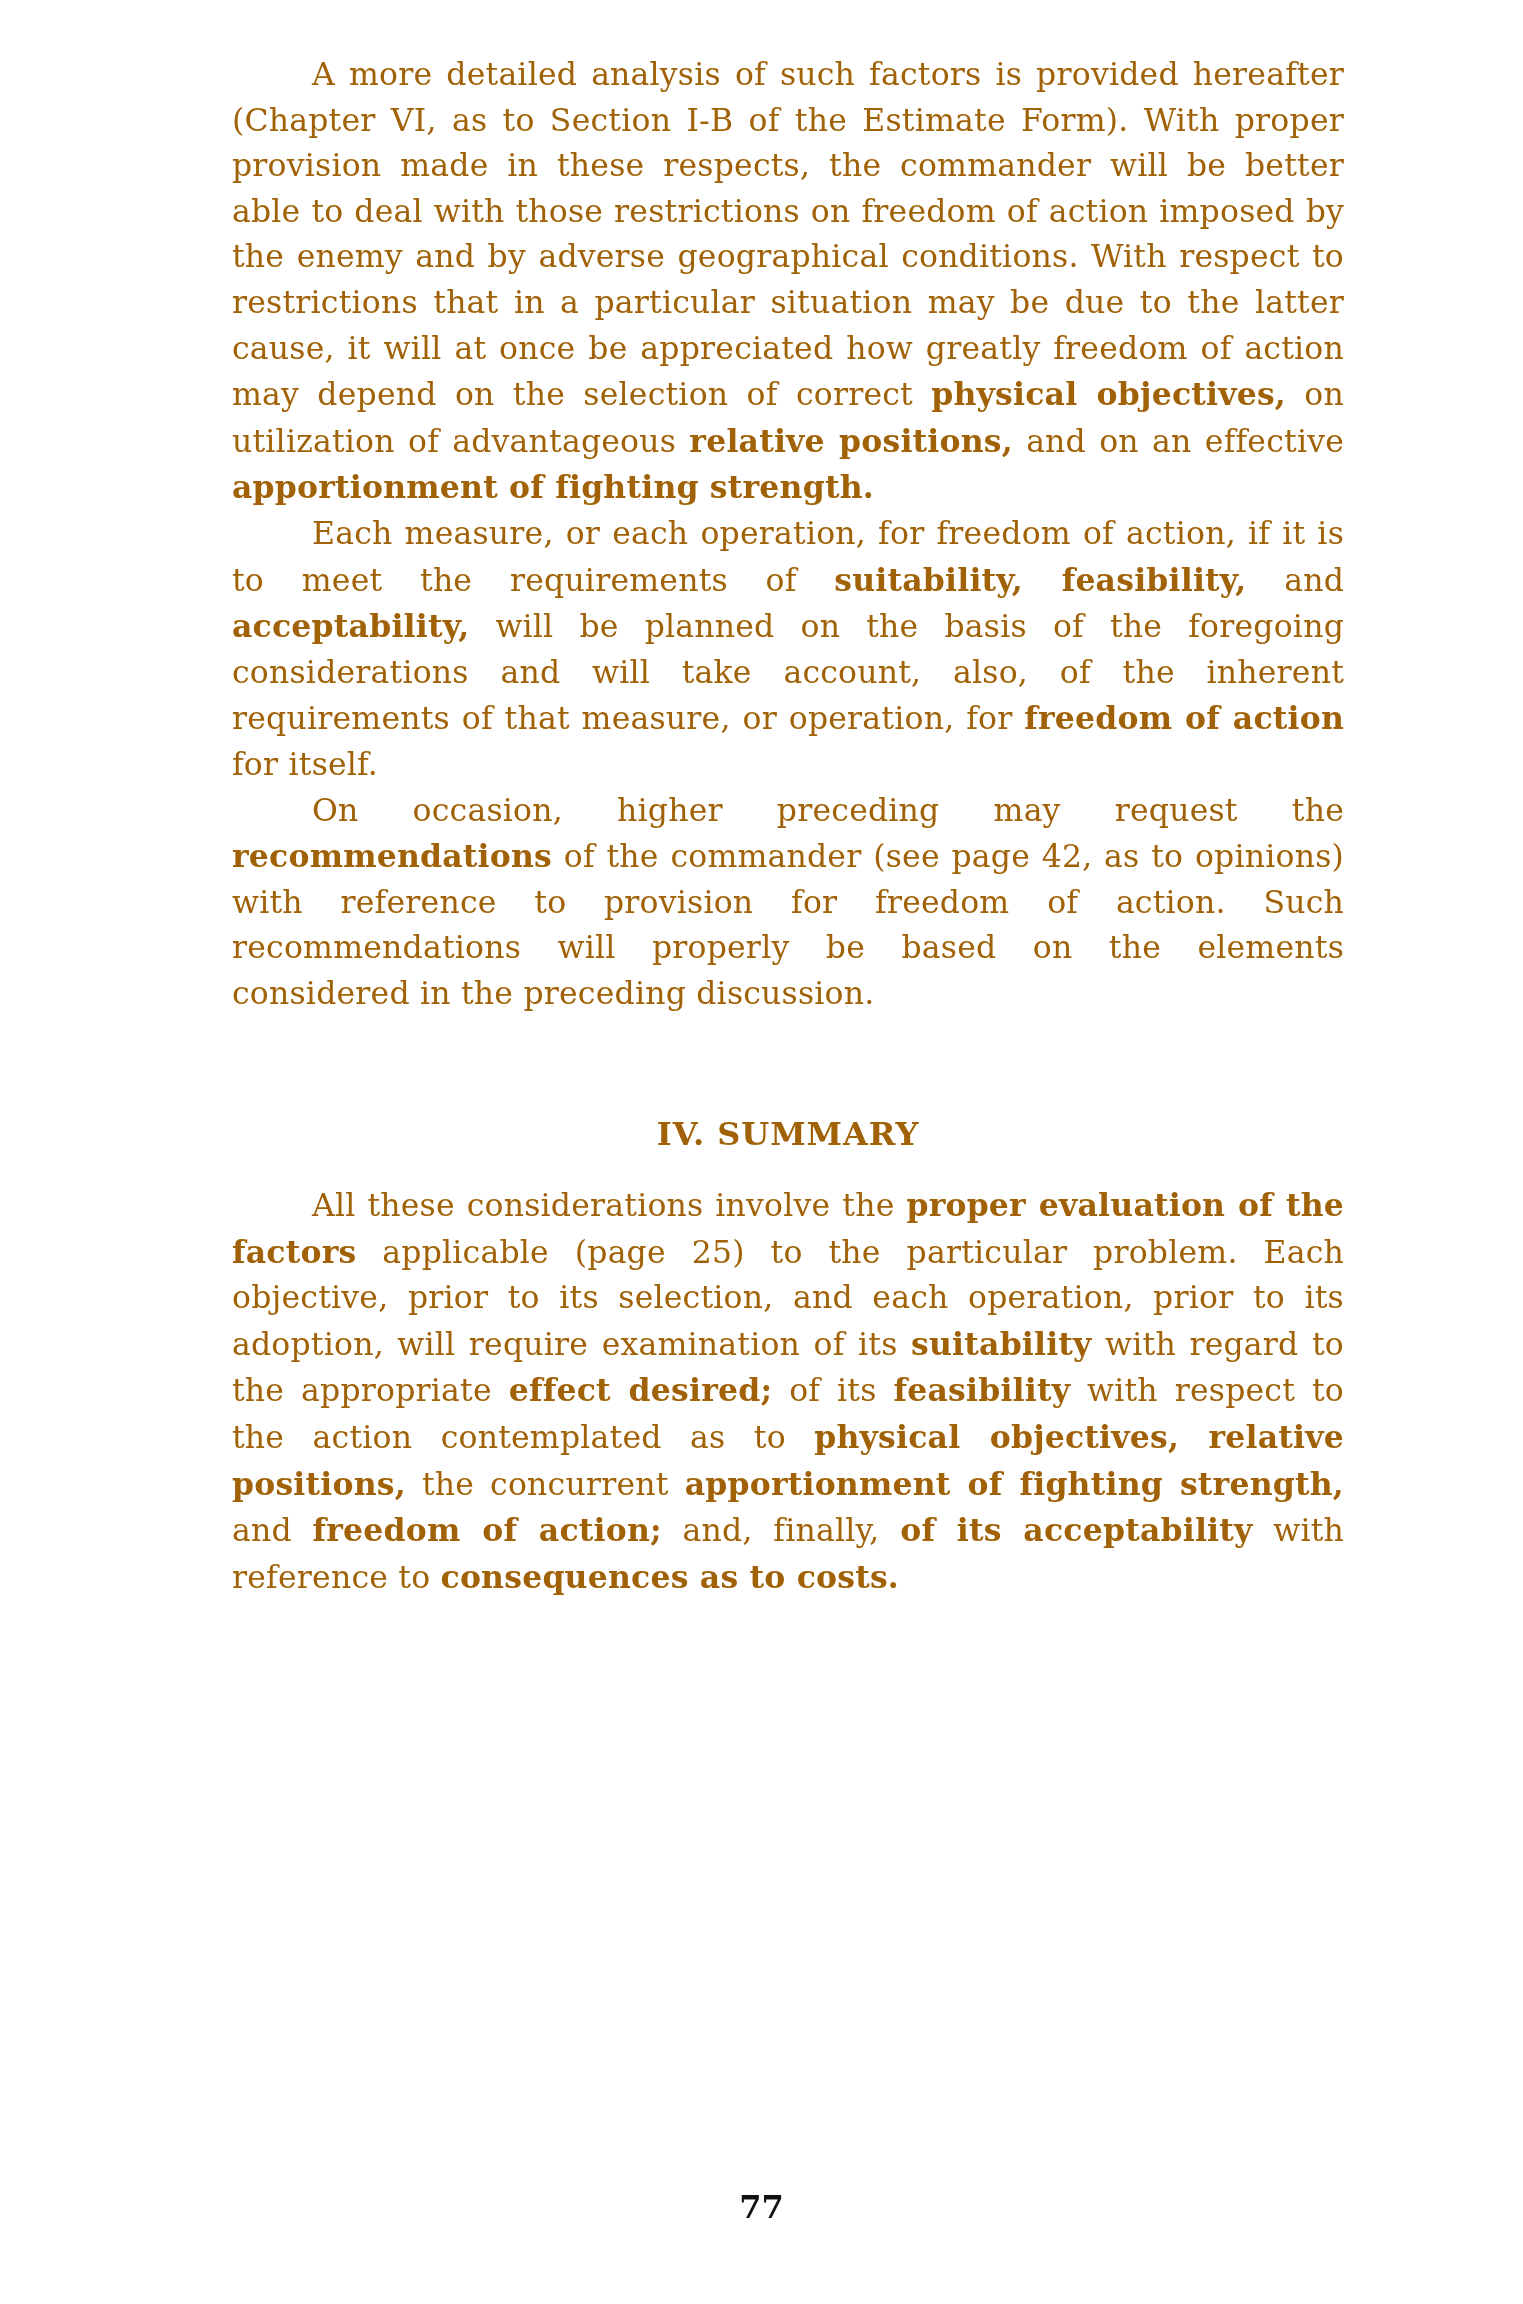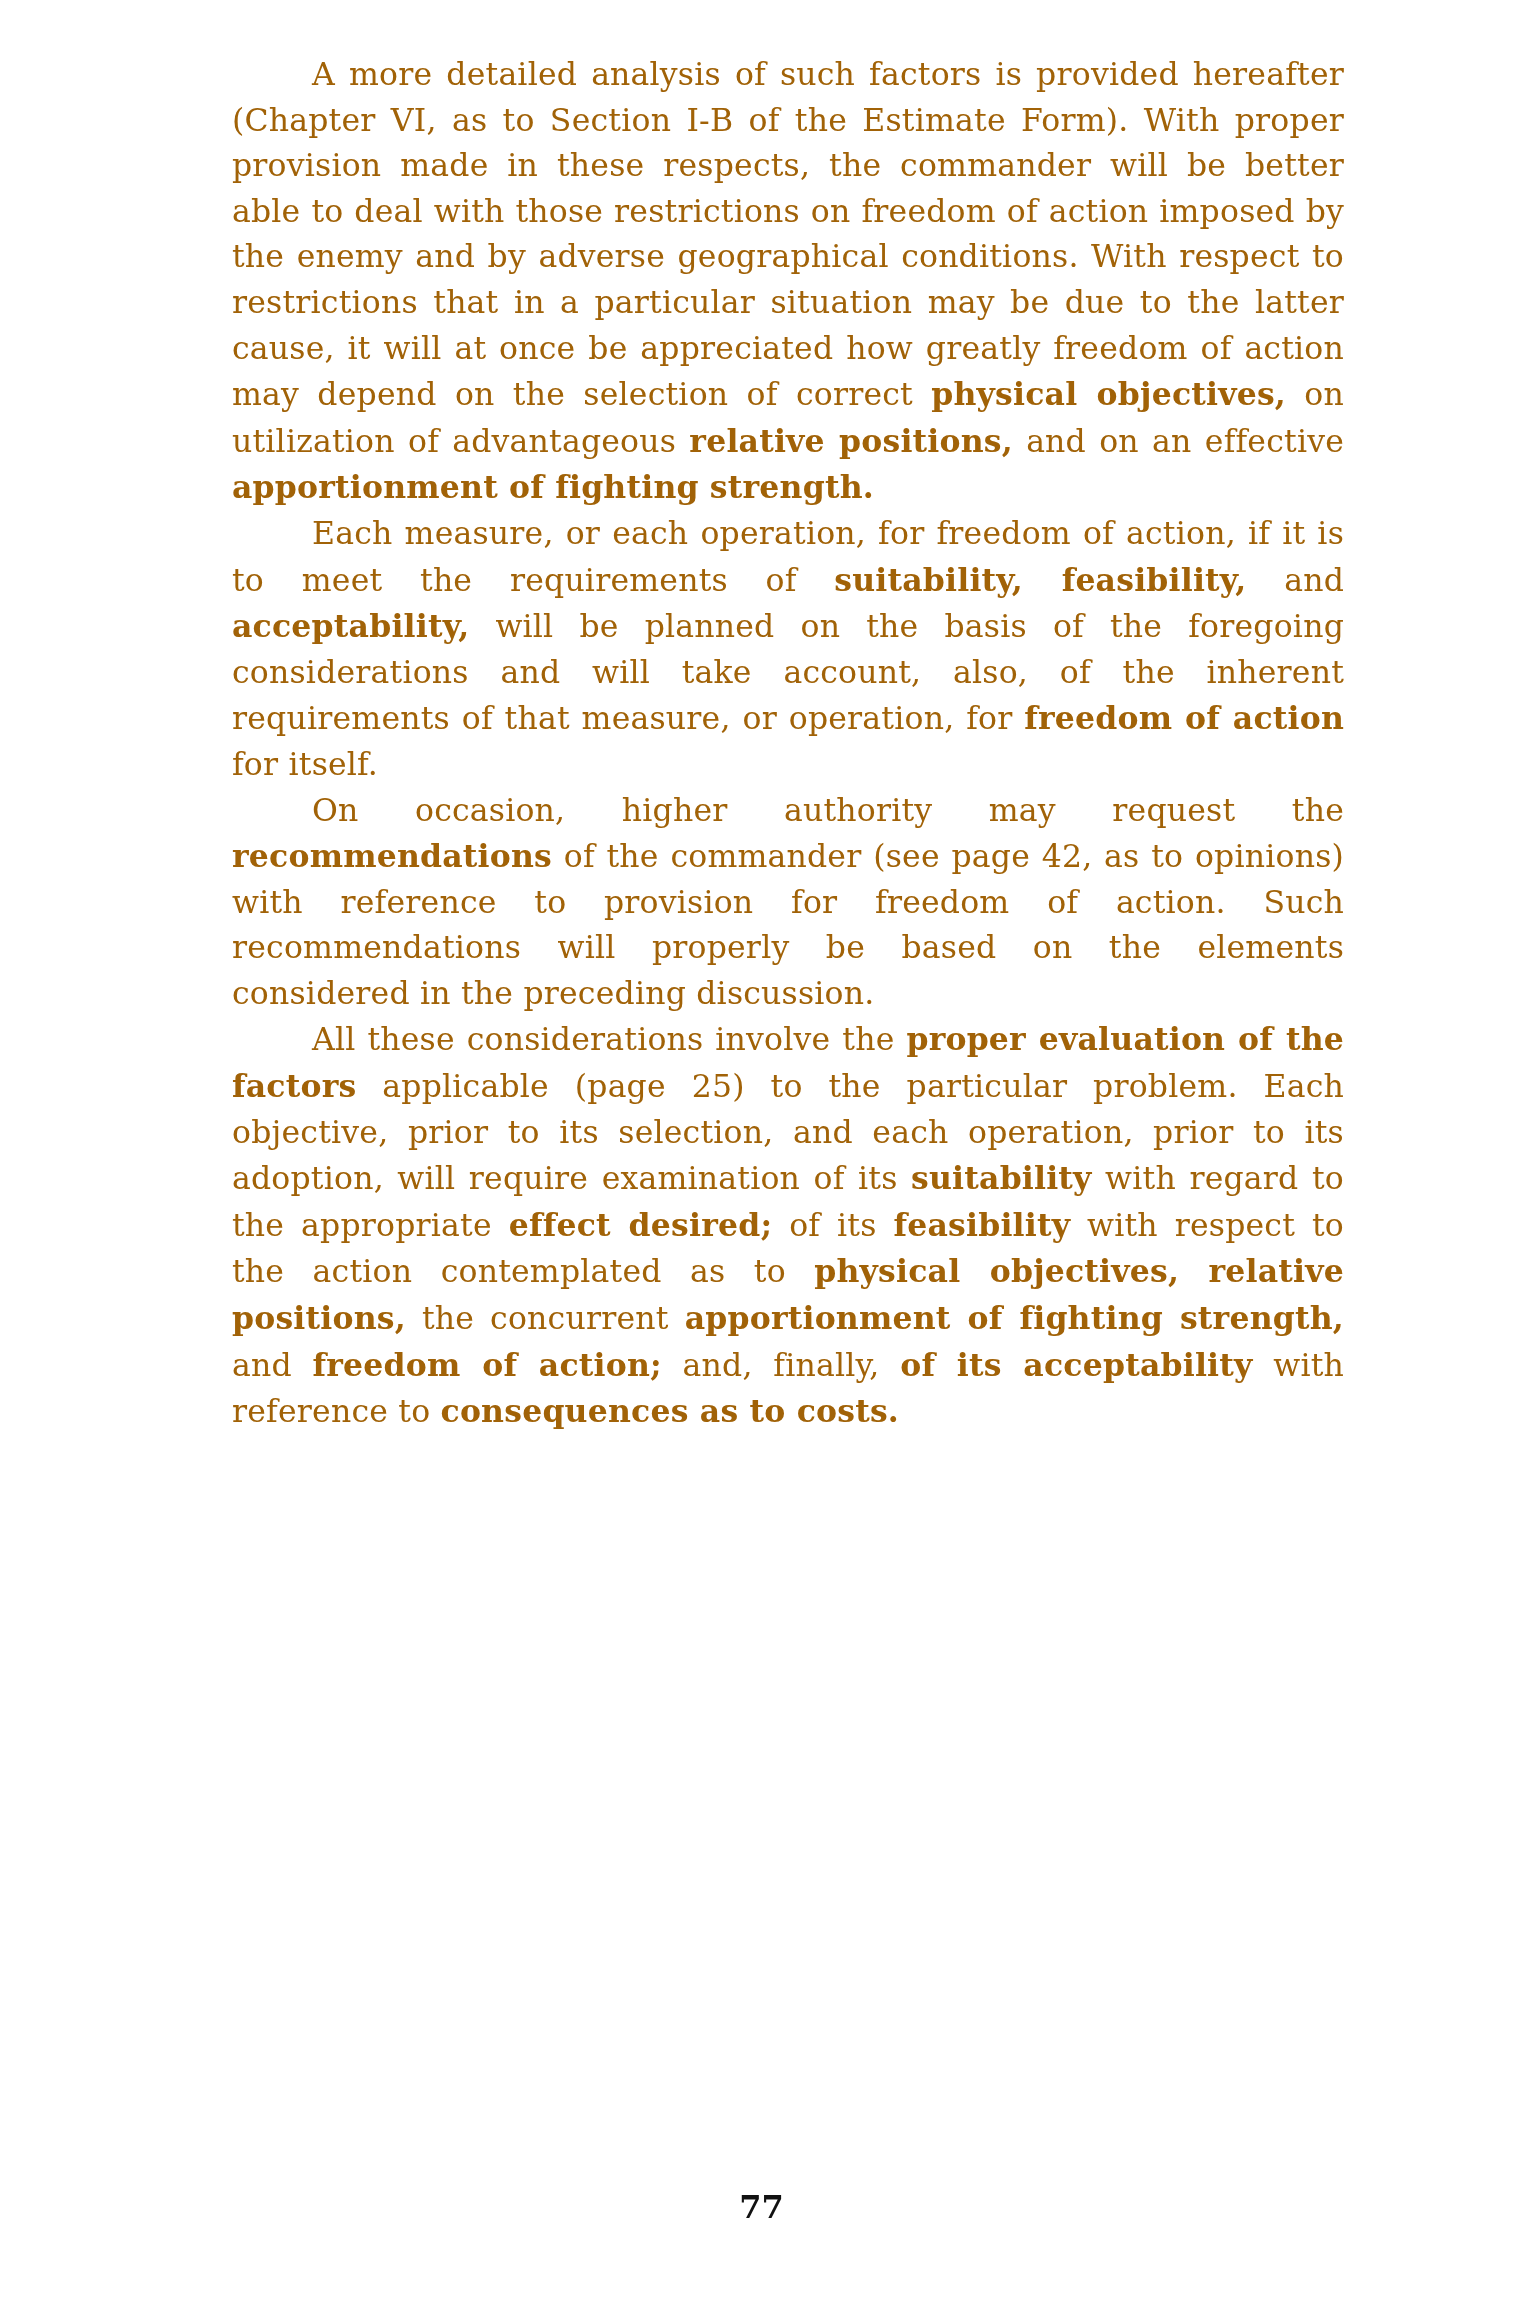--- a/index.html
+++ b/index.html
@@ -21,16 +21,17 @@
     font-family: "DejaVu Serif", "Liberation Serif", serif;
     font-size: 32px; font-weight: bold; color: #111111;
   }
 </style>
 </head>
 <body>
 
 <div class="page" id="page-body">
     <p class="para"><span>A more detailed analysis of such factors is provided hereafter (Chapter VI, as to Section I-B of the Estimate Form). With proper provision made in these respects, the commander will be better able to deal with those restrictions on freedom of action imposed by the enemy and by adverse geographical conditions. With respect to restrictions that in a particular situation may be due to the latter cause, it will at once be appreciated how greatly freedom of action may depend on the selection of correct </span><b>physical objectives,</b><span> on utilization of advantageous </span><b>relative positions,</b><span> and on an effective </span><b>apportionment of fighting strength.</b></p>
     <p class="para"><span>Each measure, or each operation, for freedom of action, if it is to meet the requirements of </span><b>suitability, feasibility,</b><span> and </span><b>acceptability,</b><span> will be planned on the basis of the foregoing considerations and will take account, also, of the inherent requirements of that measure, or operation, for </span><b>freedom of action</b><span> for itself.</span></p>
-    <p class="para"><span>On occasion, higher authority may request the </span><b>recommendations</b><span> of the commander (see page 42, as to opinions) with reference to provision for freedom of action.  Such recommendations will properly be based on the elements considered in the preceding discussion.</span></p>
+    <p class="para"><span>On occasion, higher preceding may request the </span><b>recommendations</b><span> of the commander (see page 42, as to opinions) with reference to provision for freedom of action.  Such recommendations will properly be based on the elements considered in the preceding discussion.</span></p>
+    <div class="heading">IV.  SUMMARY</div>
     <p class="para"><span>All these considerations involve the </span><b>proper evaluation of the factors</b><span> applicable (page 25) to the particular problem. Each objective, prior to its selection, and each operation, prior to its adoption, will require examination of its </span><b>suitability</b><span> with regard to the appropriate </span><b>effect desired;</b><span> of its </span><b>feasibility</b><span> with respect to the action contemplated as to </span><b>physical objectives, relative positions,</b><span> the concurrent </span><b>apportionment of fighting strength,</b><span> and </span><b>freedom of action;</b><span> and, finally, </span><b>of its acceptability</b><span> with reference to </span><b>consequences as to costs.</b></p>
   </div>
 <div class="folio">77</div>
 
 </body></html>

